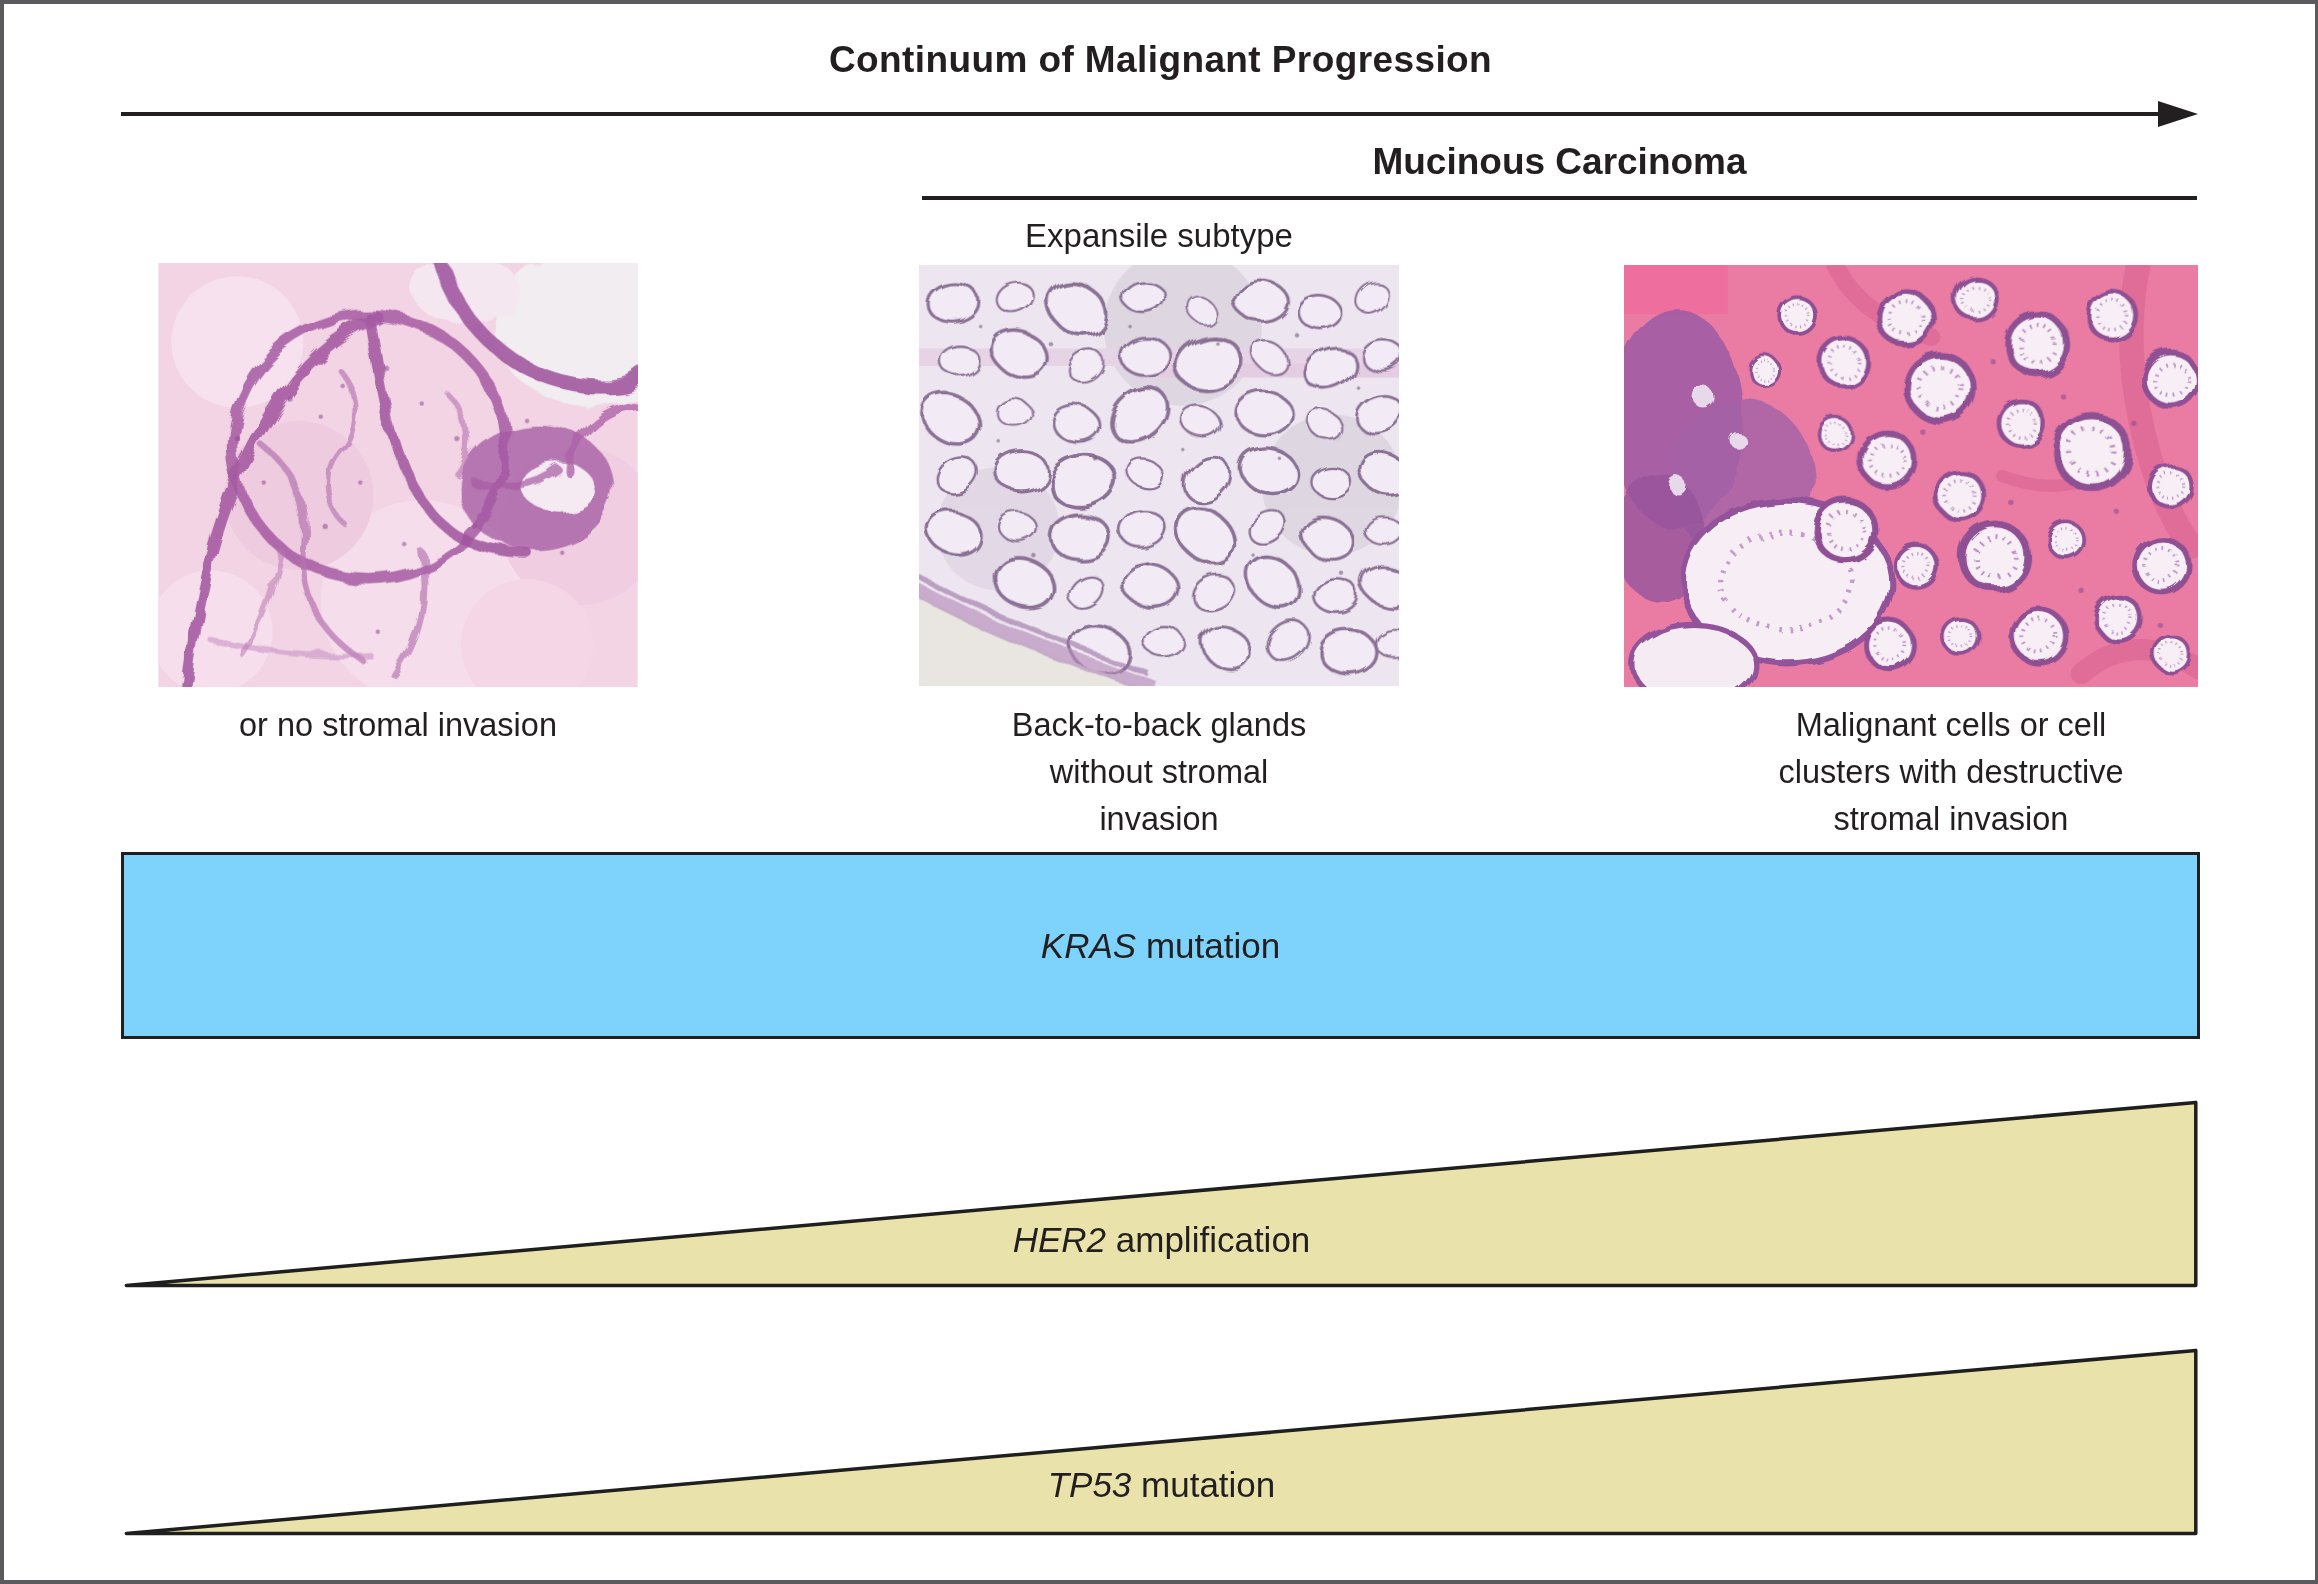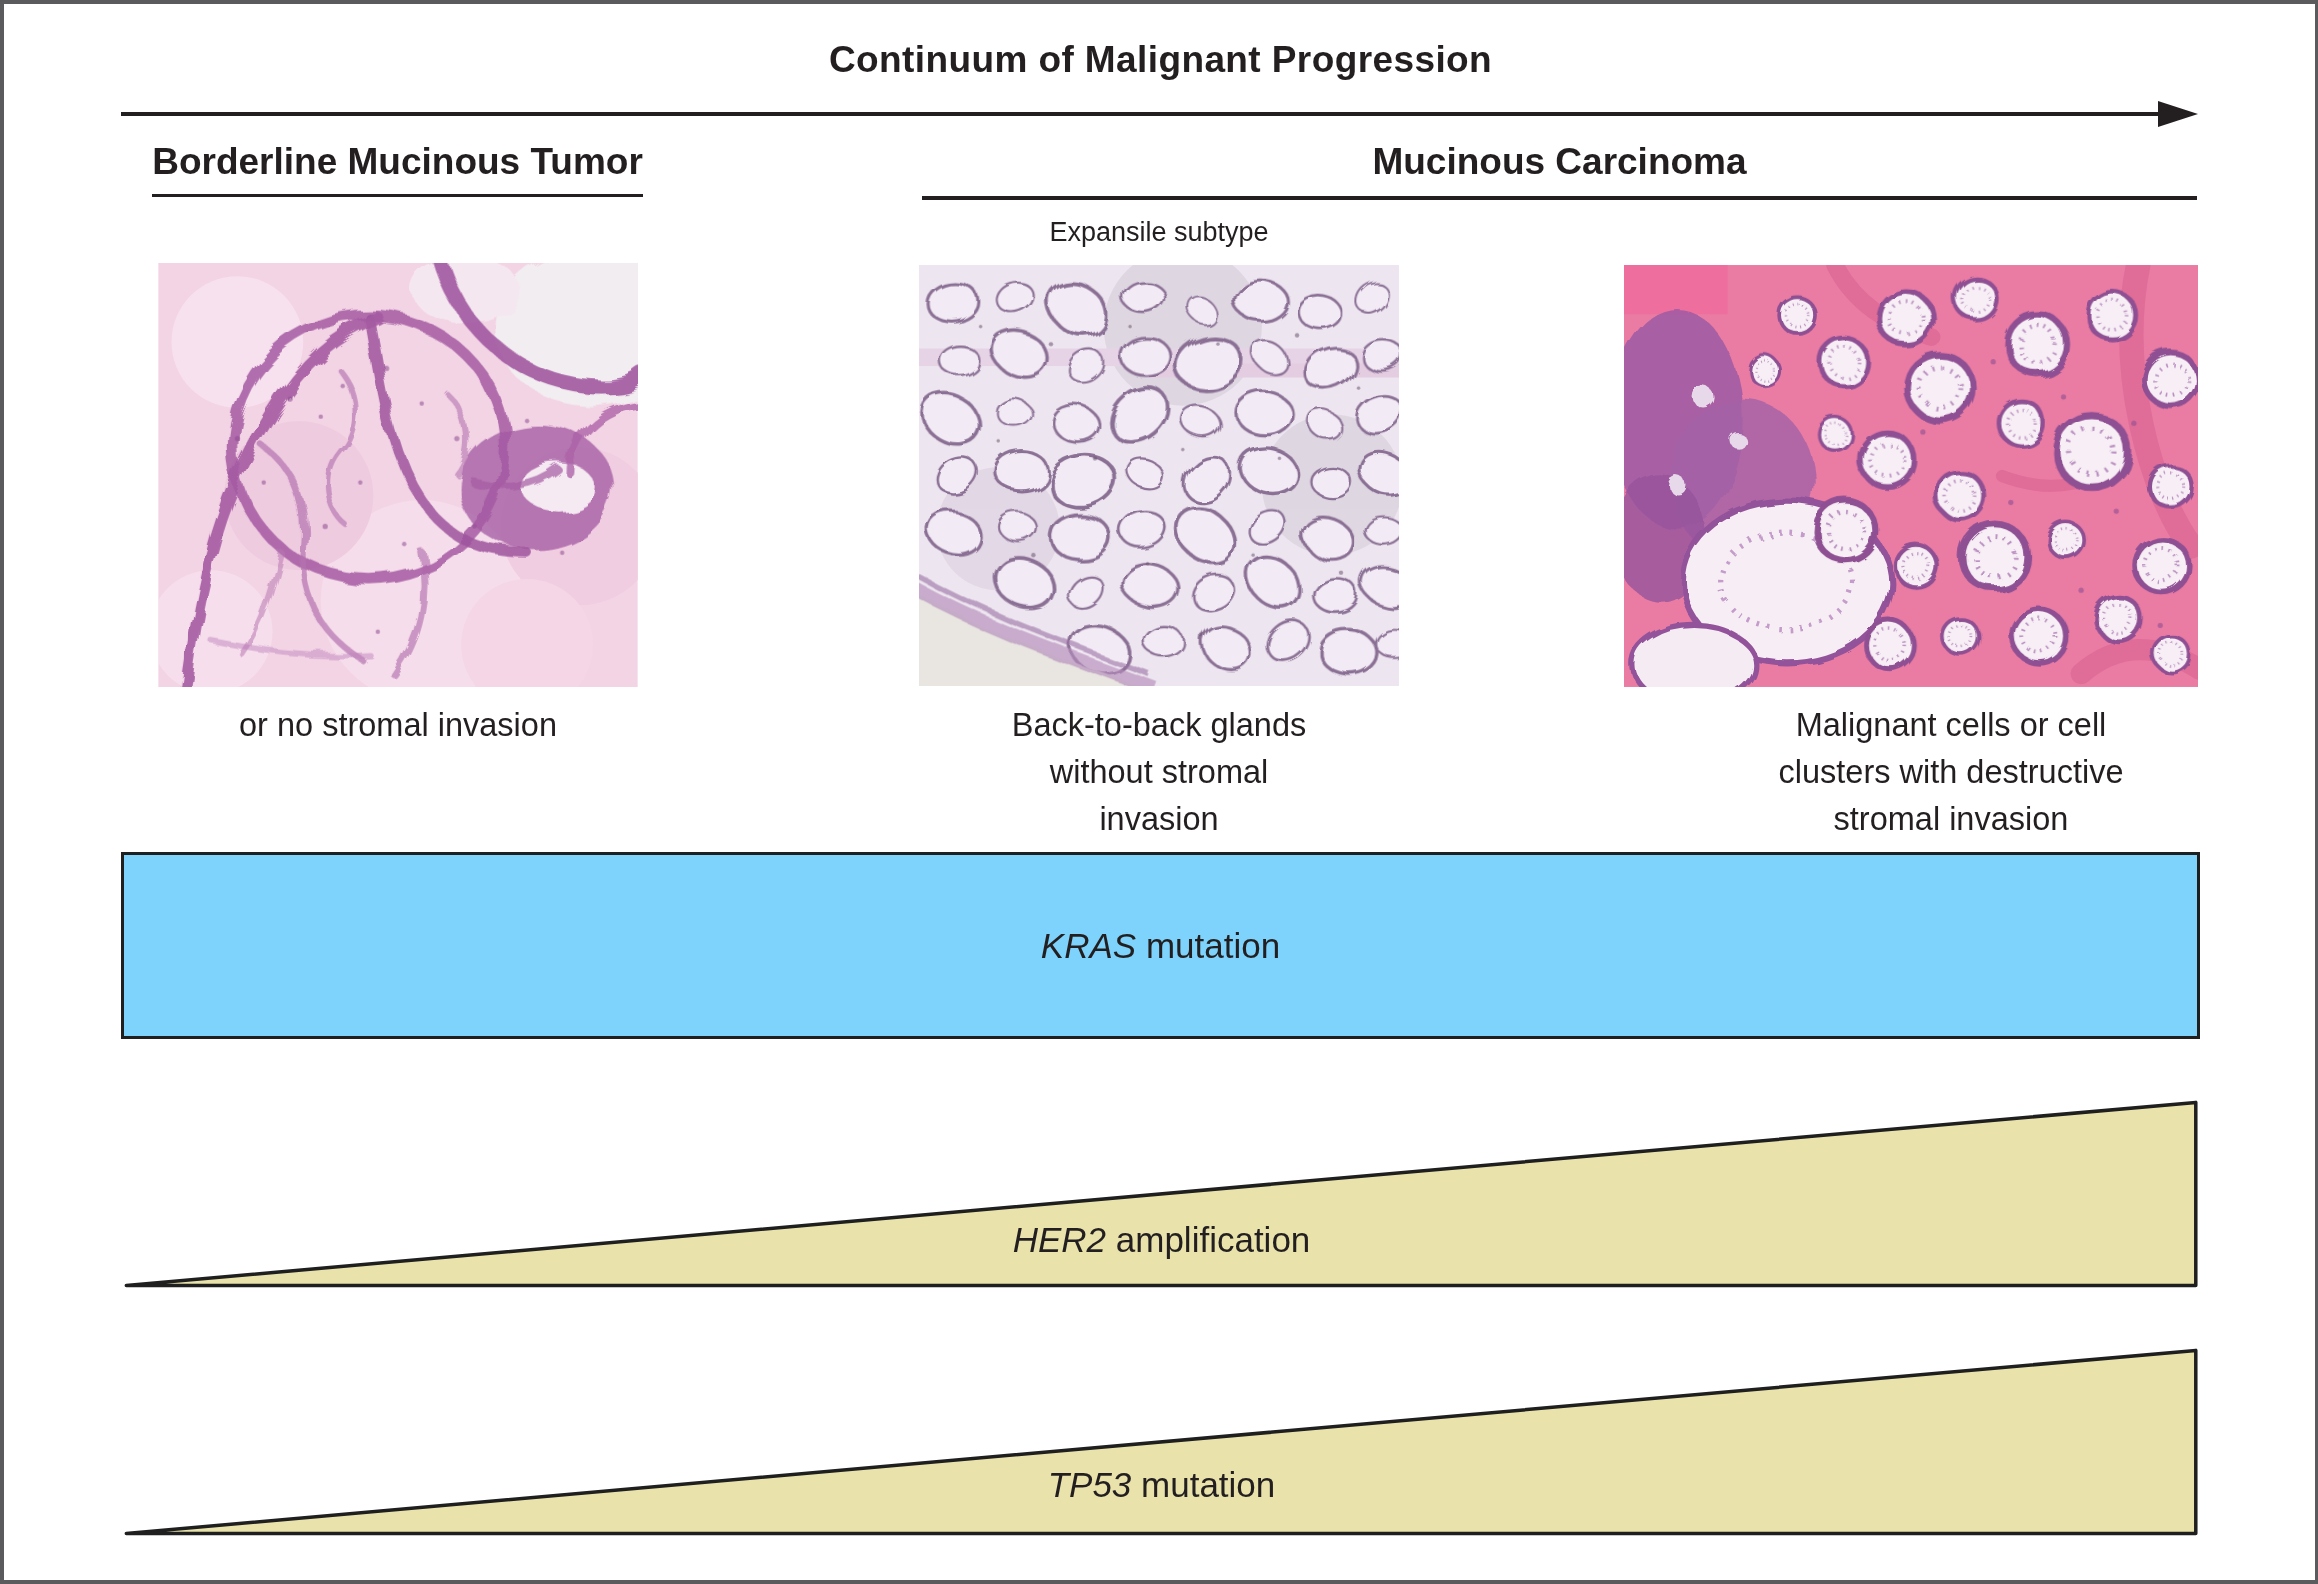--- a/index.html
+++ b/index.html
@@ -11,21 +11,21 @@
   .abs{position:absolute;}
   .title{left:117px;top:35px;width:2079px;text-align:center;font-size:37px;font-weight:bold;letter-spacing:0.4px;}
   .arrow-line{left:117px;top:108px;width:2039px;height:4.4px;background:#231f20;}
   .arrow-head{left:2154px;top:97px;width:0;height:0;
     border-top:13px solid transparent;border-bottom:13px solid transparent;border-left:40px solid #231f20;}
   .hdr{font-size:37px;font-weight:bold;text-align:center;white-space:nowrap;}
   .hdr-borderline{left:117px;top:137px;width:553px;}
   .hdr-borderline .u{display:inline-block;padding-bottom:10.5px;border-bottom:3.5px solid #231f20;}
   .hdr-mucinous{left:918px;top:137px;width:1275px;}
   .muc-underline{left:918px;top:192px;width:1275px;height:3.5px;background:#231f20;}
-  .subtype{top:213px;font-size:27px;text-align:center;white-space:nowrap;}
+  .subtype{top:213px;font-size:33px;text-align:center;white-space:nowrap;}
   .sub-exp{left:915px;width:480px;}
   .sub-inf{left:1620px;width:574px;}
   .img1{left:154px;top:259px;width:480px;height:424px;}
   .img2{left:915px;top:261px;width:480px;height:421px;}
   .img3{left:1620px;top:261px;width:574px;height:422px;}
   svg{display:block;}
   .cap{top:698px;font-size:32.5px;line-height:47px;text-align:center;}
   .cap1{left:154px;width:480px;}
   .cap2{left:915px;width:480px;}
   .cap3{left:1660px;width:574px;}
@@ -42,23 +42,20 @@
 </style>
 </head>
 <body>
 
 <div class="frame">
 
   <div class="abs title">Continuum of Malignant Progression</div>
   <div class="abs arrow-line"></div>
   <div class="abs arrow-head"></div>
 
-  <div class="abs hdr hdr-borderline">
-    <span class="u">Borderline Mucinous Tumor</span>
-  </div>
   <div class="abs hdr hdr-mucinous">Mucinous Carcinoma</div>
   <div class="abs muc-underline"></div>
 
   <div class="abs subtype sub-exp">Expansile subtype</div>
 
   <svg class="abs img1" viewBox="0 0 546 483" aria-hidden="true">
     <defs>
       <filter id="w1" x="-12%" y="-12%" width="124%" height="124%">
         <feTurbulence type="fractalNoise" baseFrequency="0.03" numOctaves="2" seed="11" result="n"></feTurbulence>
         <feDisplacementMap in="SourceGraphic" in2="n" scale="16"></feDisplacementMap>

